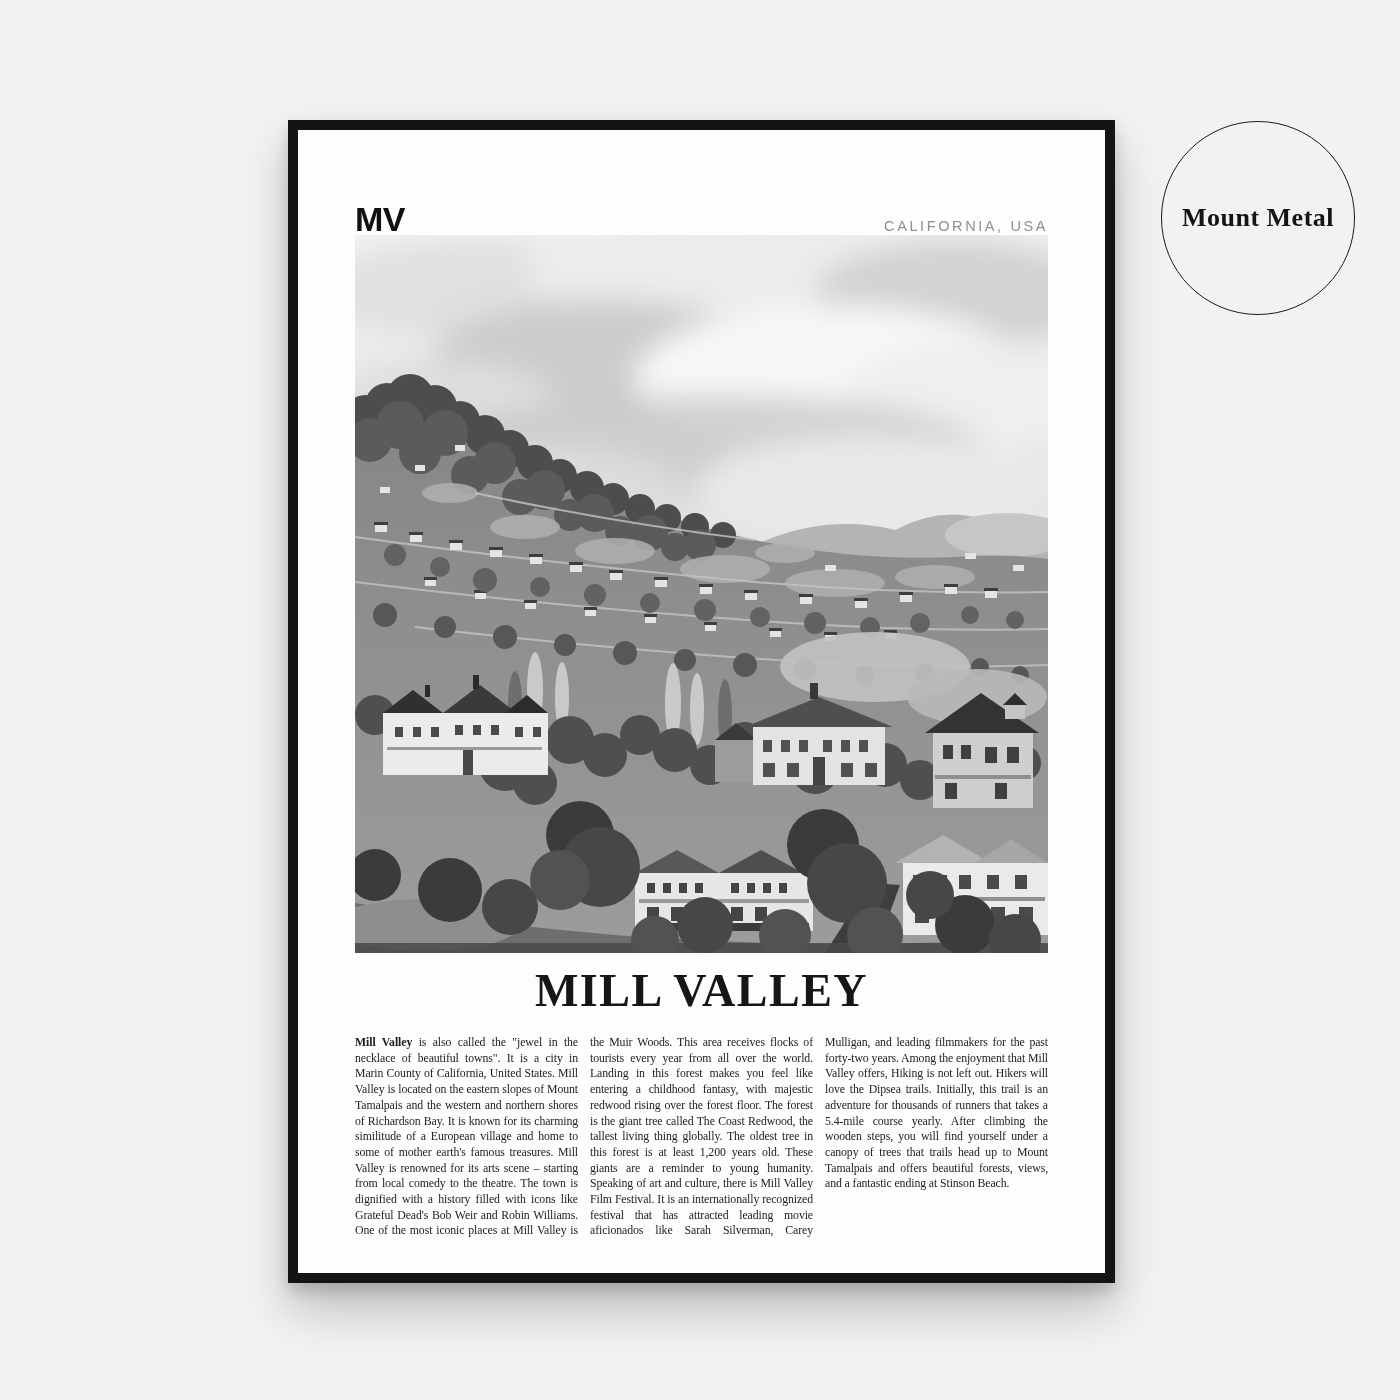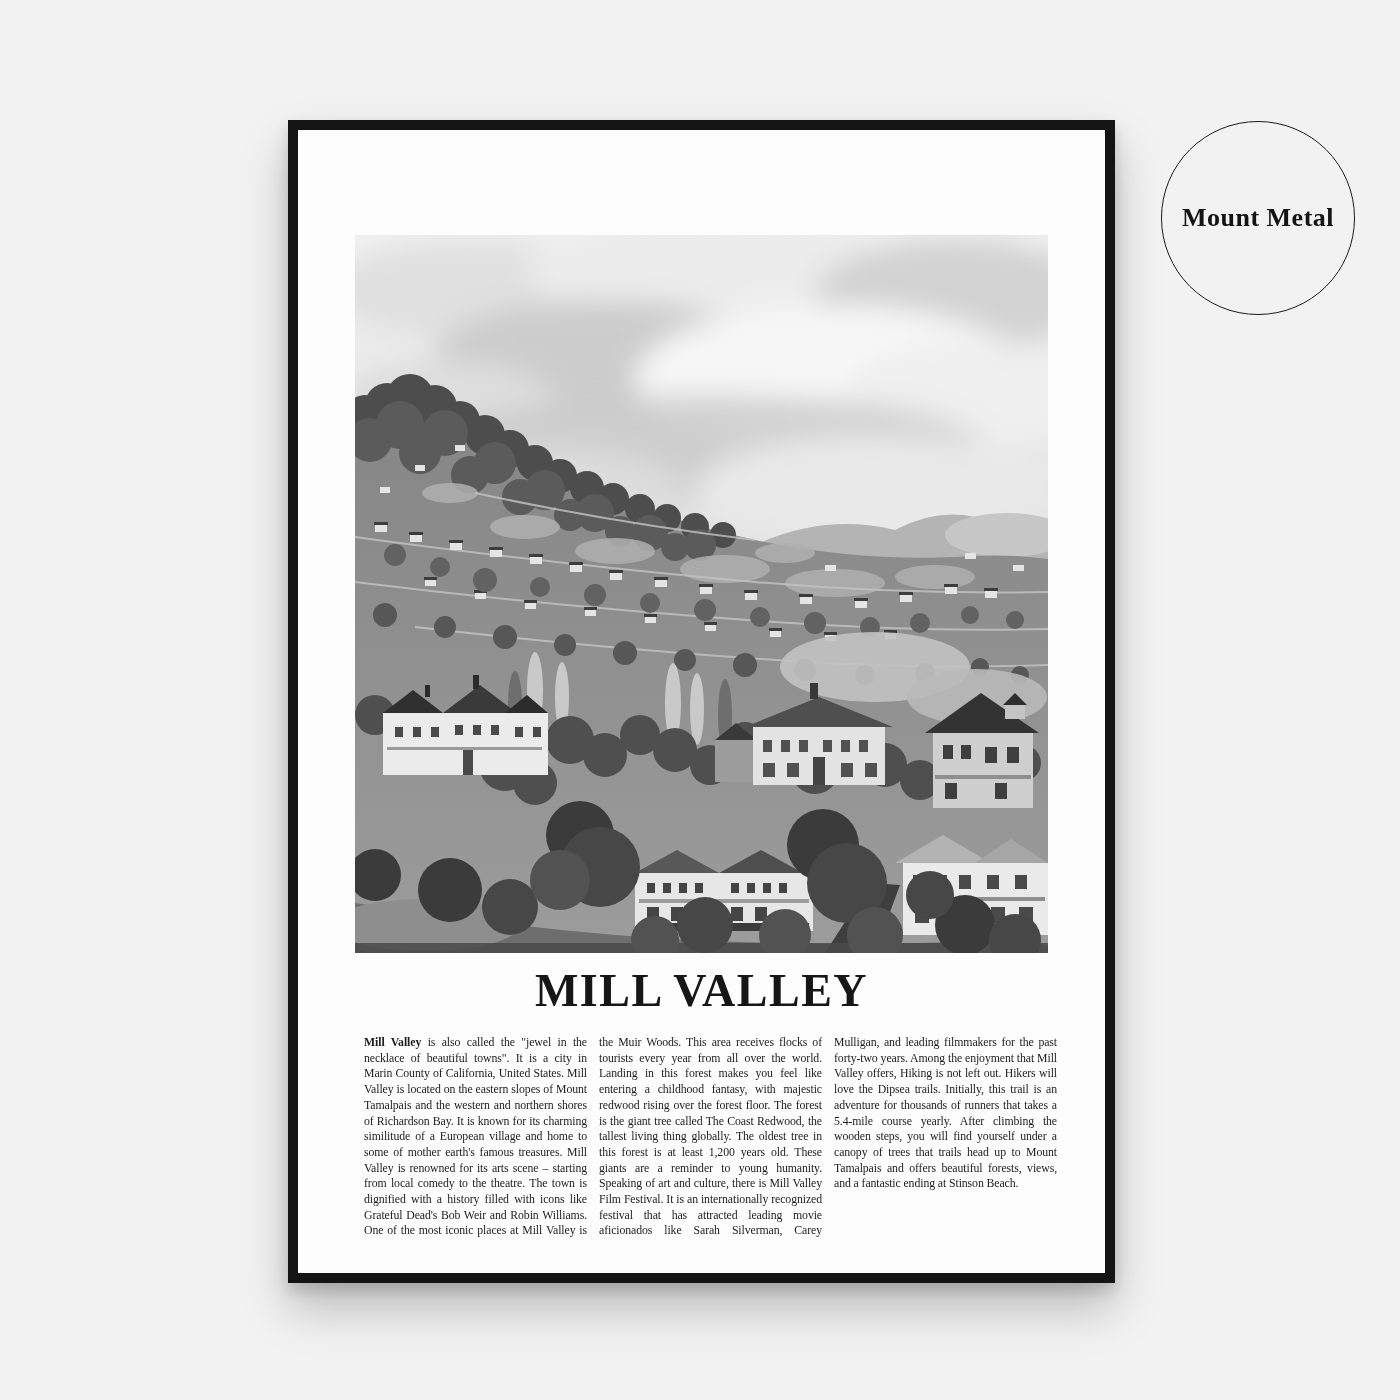--- a/index.html
+++ b/index.html
@@ -42,41 +42,45 @@
     font-family:"Liberation Serif", serif;
     font-weight:bold;font-size:46px;line-height:1;color:#161616;
     letter-spacing:1.5px;
   }
   .body-columns{
     position:absolute;left:57px;top:905px;width:693px;height:218px;
     column-count:3;column-gap:12px;column-fill:auto;
     overflow:hidden;
     font-family:"Liberation Serif", serif;
     font-size:11.8px;line-height:15.7px;color:#1c1c1c;
-    text-align:justify;letter-spacing:-.1px;margin-left:9px;
+    text-align:justify;letter-spacing:-.1px;
   }
   .body-columns p{margin:0;}
   .lead{font-weight:bold;}
   .badge{
     position:absolute;left:1161px;top:121px;width:194px;height:194px;
     border:1.5px solid #1c1c1c;border-radius:50%;
     display:flex;align-items:center;justify-content:center;
     box-sizing:border-box;
   }
   .badge-label{
     font-family:"Liberation Serif", serif;
     font-weight:bold;font-size:26px;color:#141414;letter-spacing:.5px;
   }
 </style>
 </head>
 <body>
 
 <div class="frame">
   <div class="poster">
 
+    <div class="poster-header">
+      <span class="initials">MV</span>
+      <span class="location">CALIFORNIA, USA</span>
+    </div>
 
     <div class="photo">
       <svg viewBox="0 0 693 718" preserveAspectRatio="none" role="img" aria-label="Black and white hillside town scene">
         <defs>
           <linearGradient id="skyg" x1="0" y1="0" x2="0" y2="1">
             <stop offset="0" stop-color="#f1f1f1"></stop>
             <stop offset=".55" stop-color="#dedede"></stop>
             <stop offset="1" stop-color="#d4d4d4"></stop>
           </linearGradient>
           <linearGradient id="hillg" x1="0" y1="0" x2="0" y2="1">

